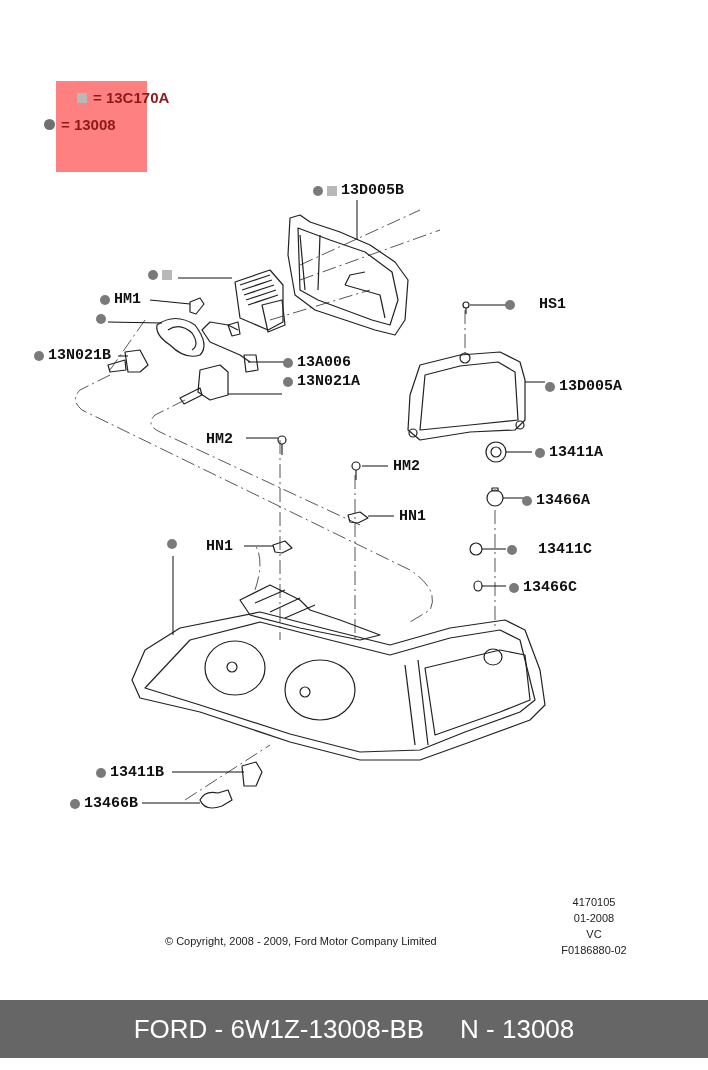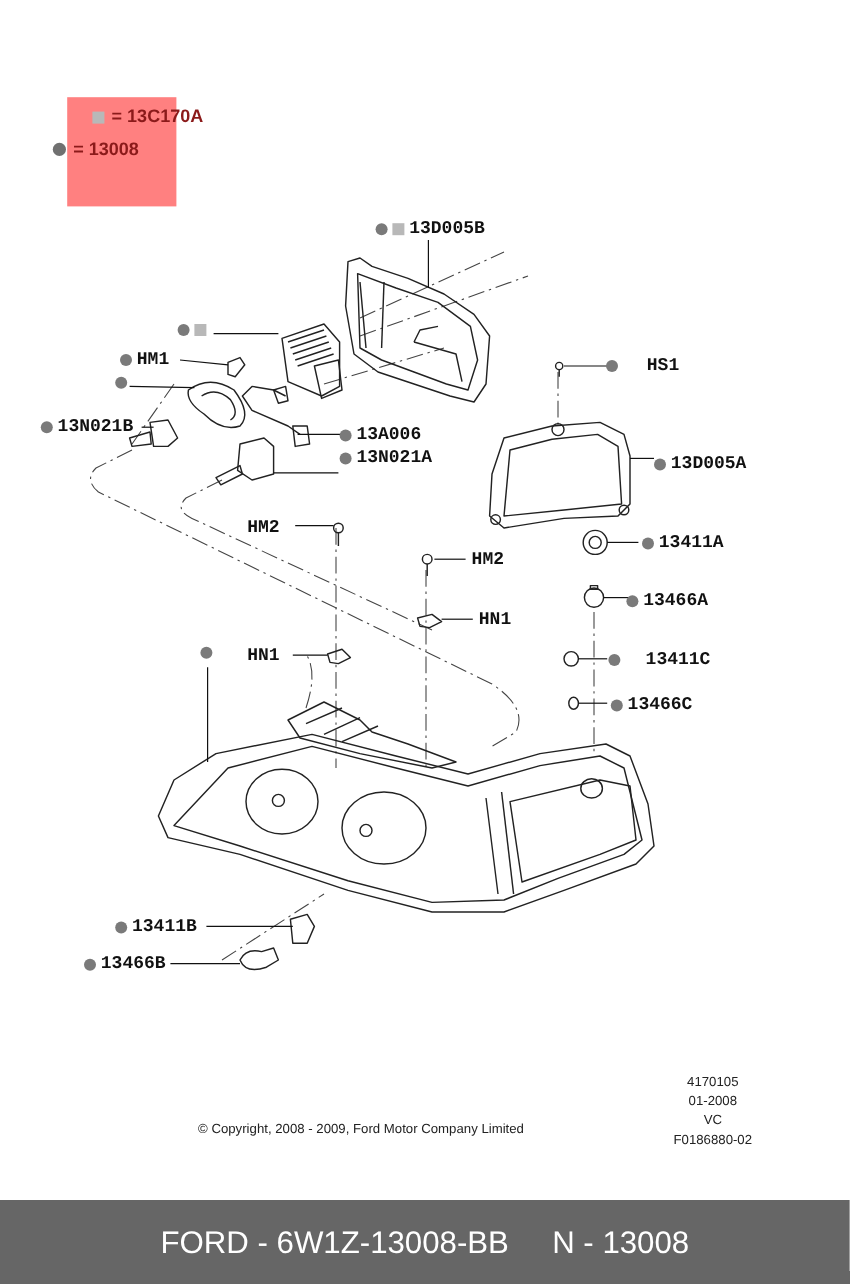--- a/index.html
+++ b/index.html
@@ -9,21 +9,21 @@
     .legend-box { position: absolute; left: 56px; top: 81px; width: 91px; height: 91px; background: #ff8080; }
     .legend-row { position: absolute; left: 44px; display: flex; align-items: center;
                   font-weight: bold; font-size: 15px; color: #8b1a1a; }
     .legend-row .sym-sq { width: 10px; height: 10px; background: #b8b8b8; display: inline-block; margin-right: 6px; }
     .legend-row .sym-dot { width: 11px; height: 11px; background: #707070; border-radius: 50%; display: inline-block; margin-right: 6px; }
     .lbl { position: absolute; font-weight: bold; font-size: 15px; color: #111; white-space: nowrap; display: flex; align-items: center; font-family: Liberation Mono, monospace; }
     .dot { width: 10px; height: 10px; border-radius: 50%; background: #7a7a7a; display: inline-block; margin-right: 4px; }
     .sq { width: 10px; height: 10px; background: #b8b8b8; display: inline-block; margin-right: 4px; }
     .meta { position: absolute; font-size: 11px; color: #222; text-align: center; line-height: 16px; }
     .copyright { position: absolute; left: 165px; top: 935px; font-size: 11px; color: #222; }
-    .footer { position: absolute; left: 0; top: 1000px; width: 708px; height: 70px; background: #666666;
+    .footer { position: absolute; left: 0; top: 1000px; width: 708px; height: 58px; background: #666666;
               color: #ffffff; font-size: 26px; display: flex; align-items: center; justify-content: center; }
     .footer span { display: inline-block; }
     .footer .gap { width: 36px; }
   </style>
 </head>
 <body>
 
 <svg id="diagram" viewBox="0 0 708 1000" xmlns="http://www.w3.org/2000/svg">
   <g fill="none" stroke="#222" stroke-width="1.2" stroke-linejoin="round">
 

